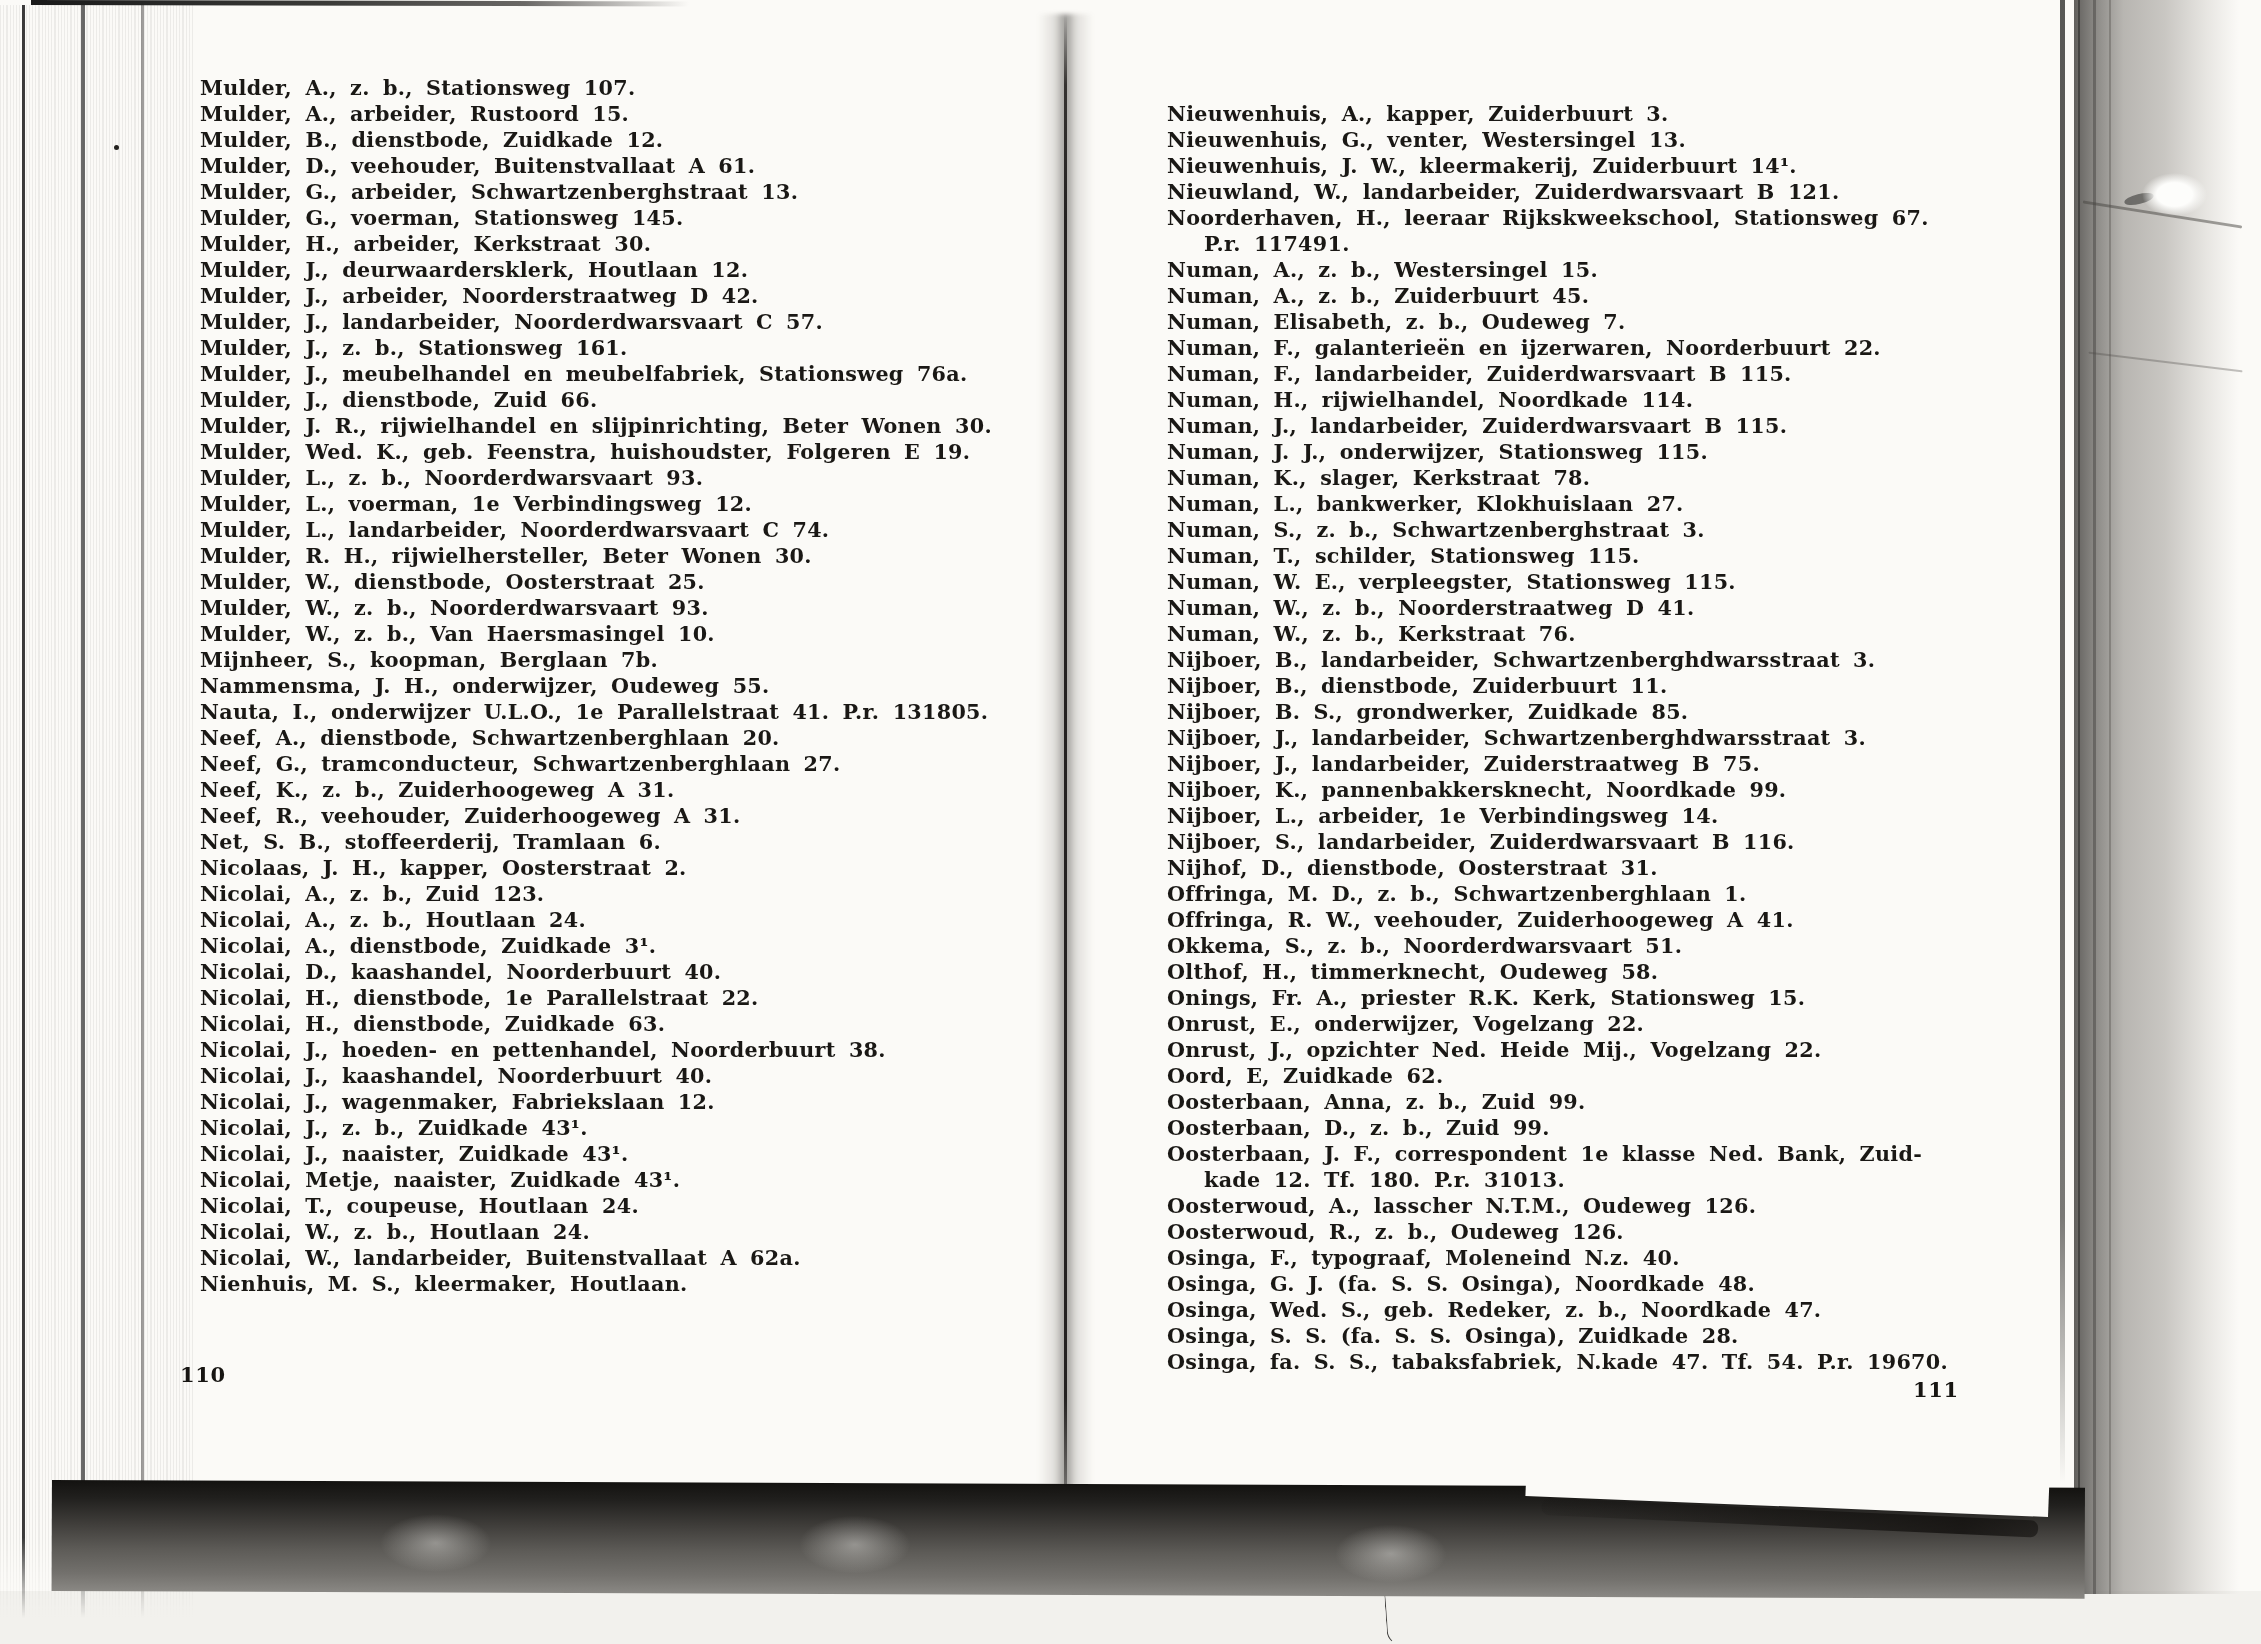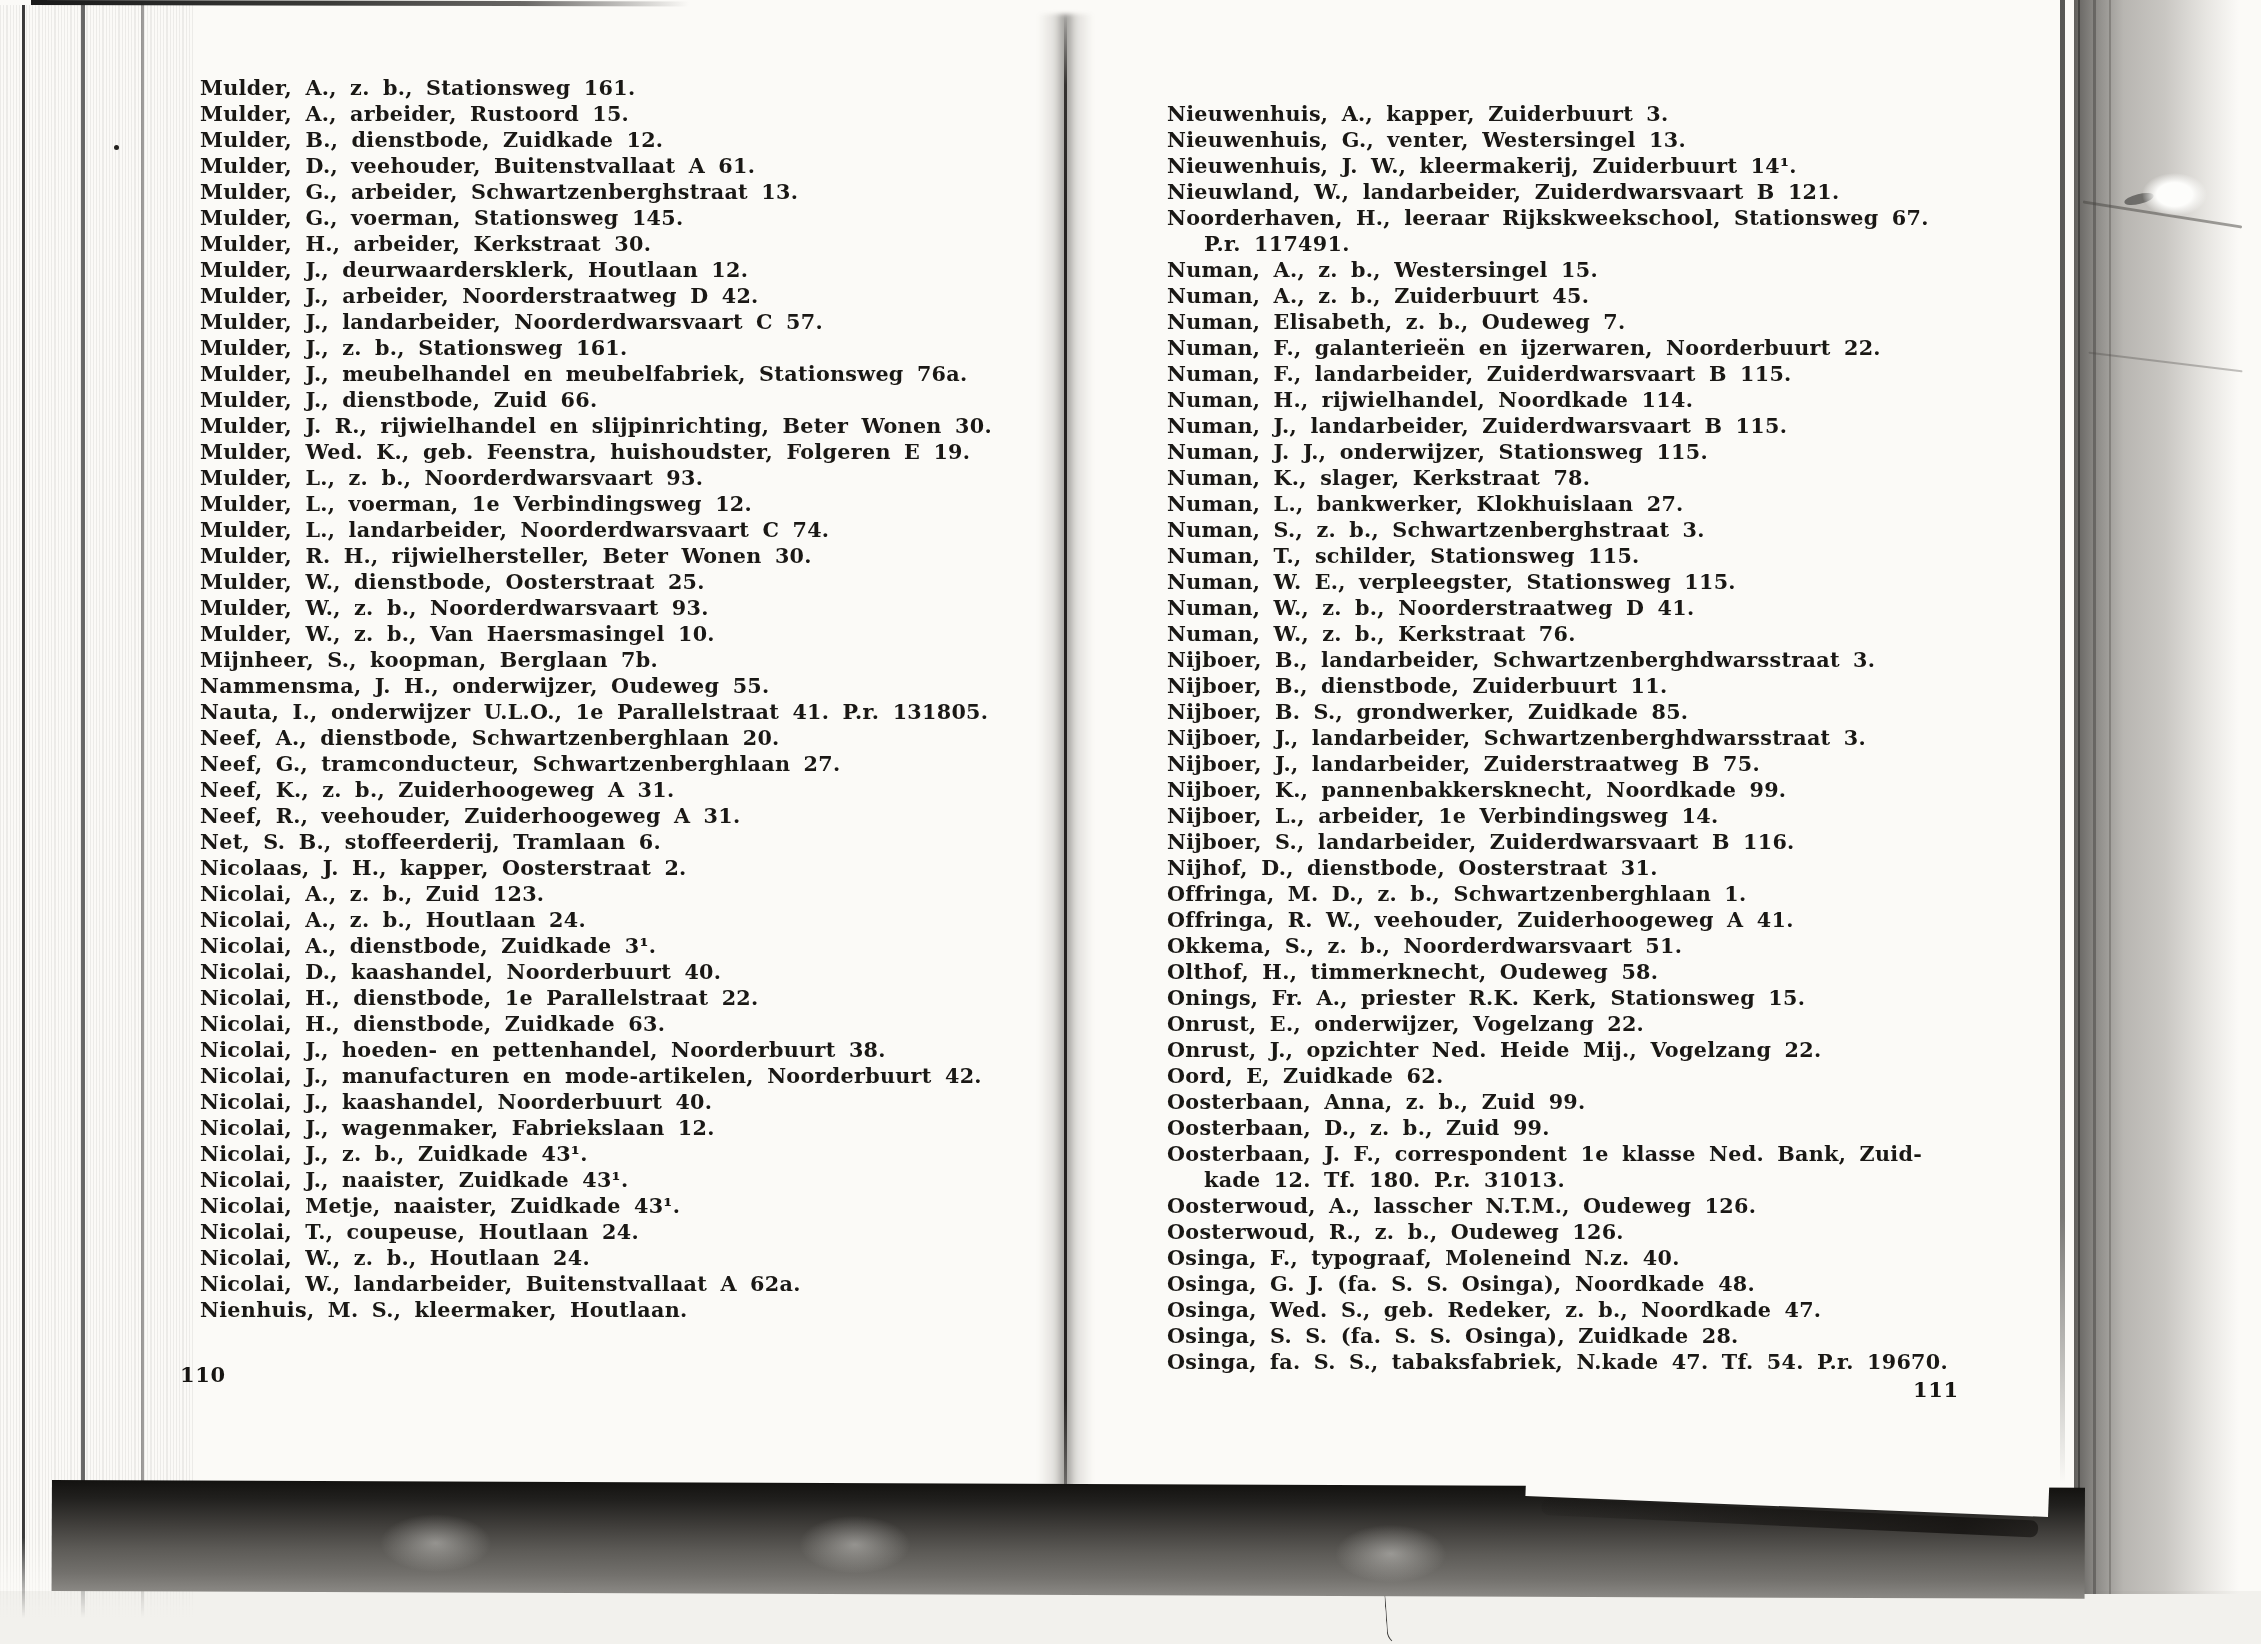--- a/index.html
+++ b/index.html
@@ -116,21 +116,21 @@
     <div class="smudge m1"></div>
     <div class="smudge m2"></div>
     <div class="smudge m3"></div>
   </div>
   <div class="corner-wedge"></div>
   <div class="corner-streak"></div>
   <div class="hair"></div>
   <div class="speck"></div>
 
   <div id="left-col" class="page-col">
-      <div class="line">Mulder, A., z. b., Stationsweg 161.</div>
+      <div class="line">Mulder, A., z. b., Stationsweg 107.</div>
       <div class="line">Mulder, A., arbeider, Rustoord 15.</div>
       <div class="line">Mulder, B., dienstbode, Zuidkade 12.</div>
       <div class="line">Mulder, D., veehouder, Buitenstvallaat A 61.</div>
       <div class="line">Mulder, G., arbeider, Schwartzenberghstraat 13.</div>
       <div class="line">Mulder, G., voerman, Stationsweg 145.</div>
       <div class="line">Mulder, H., arbeider, Kerkstraat 30.</div>
       <div class="line">Mulder, J., deurwaardersklerk, Houtlaan 12.</div>
       <div class="line">Mulder, J., arbeider, Noorderstraatweg D 42.</div>
       <div class="line">Mulder, J., landarbeider, Noorderdwarsvaart C 57.</div>
       <div class="line">Mulder, J., z. b., Stationsweg 161.</div>
@@ -154,21 +154,20 @@
       <div class="line">Neef, R., veehouder, Zuiderhoogeweg A 31.</div>
       <div class="line">Net, S. B., stoffeerderij, Tramlaan 6.</div>
       <div class="line">Nicolaas, J. H., kapper, Oosterstraat 2.</div>
       <div class="line">Nicolai, A., z. b., Zuid 123.</div>
       <div class="line">Nicolai, A., z. b., Houtlaan 24.</div>
       <div class="line">Nicolai, A., dienstbode, Zuidkade 3¹.</div>
       <div class="line">Nicolai, D., kaashandel, Noorderbuurt 40.</div>
       <div class="line">Nicolai, H., dienstbode, 1e Parallelstraat 22.</div>
       <div class="line">Nicolai, H., dienstbode, Zuidkade 63.</div>
       <div class="line">Nicolai, J., hoeden- en pettenhandel, Noorderbuurt 38.</div>
-      <div class="line">Nicolai, J., manufacturen en mode-artikelen, Noorderbuurt 42.</div>
       <div class="line">Nicolai, J., kaashandel, Noorderbuurt 40.</div>
       <div class="line">Nicolai, J., wagenmaker, Fabriekslaan 12.</div>
       <div class="line">Nicolai, J., z. b., Zuidkade 43¹.</div>
       <div class="line">Nicolai, J., naaister, Zuidkade 43¹.</div>
       <div class="line">Nicolai, Metje, naaister, Zuidkade 43¹.</div>
       <div class="line">Nicolai, T., coupeuse, Houtlaan 24.</div>
       <div class="line">Nicolai, W., z. b., Houtlaan 24.</div>
       <div class="line">Nicolai, W., landarbeider, Buitenstvallaat A 62a.</div>
       <div class="line">Nienhuis, M. S., kleermaker, Houtlaan.</div>
     </div>

